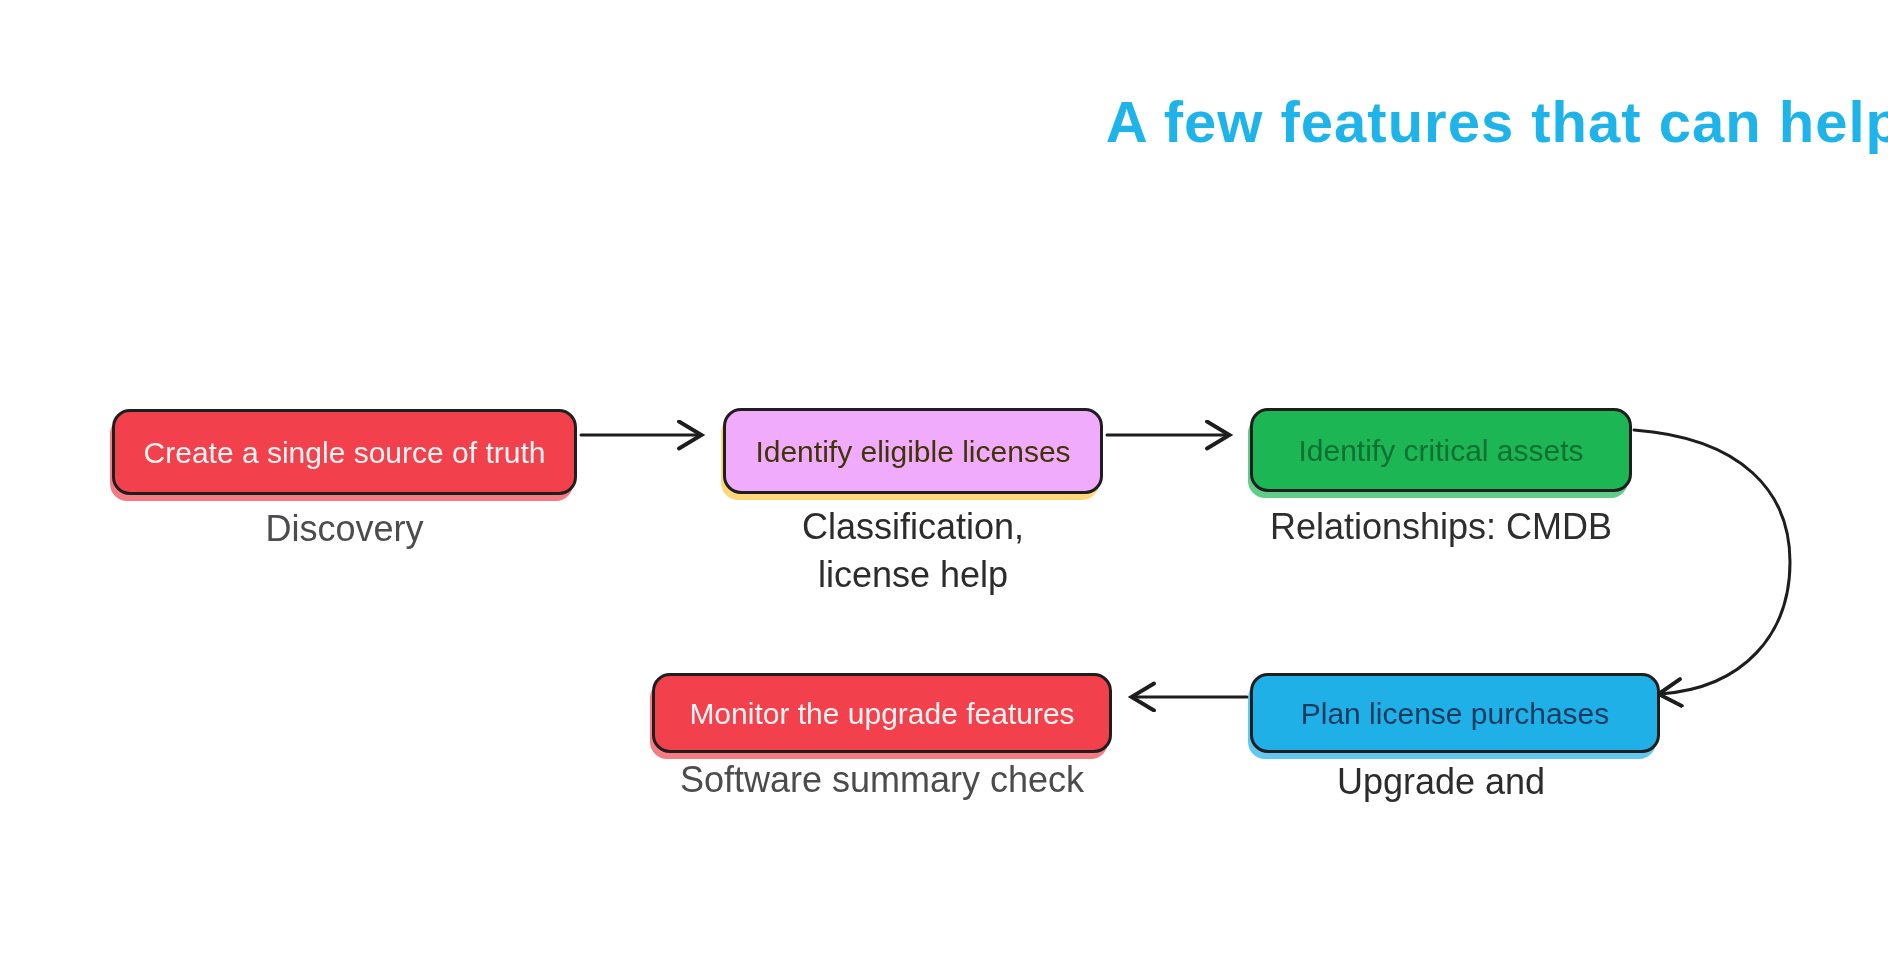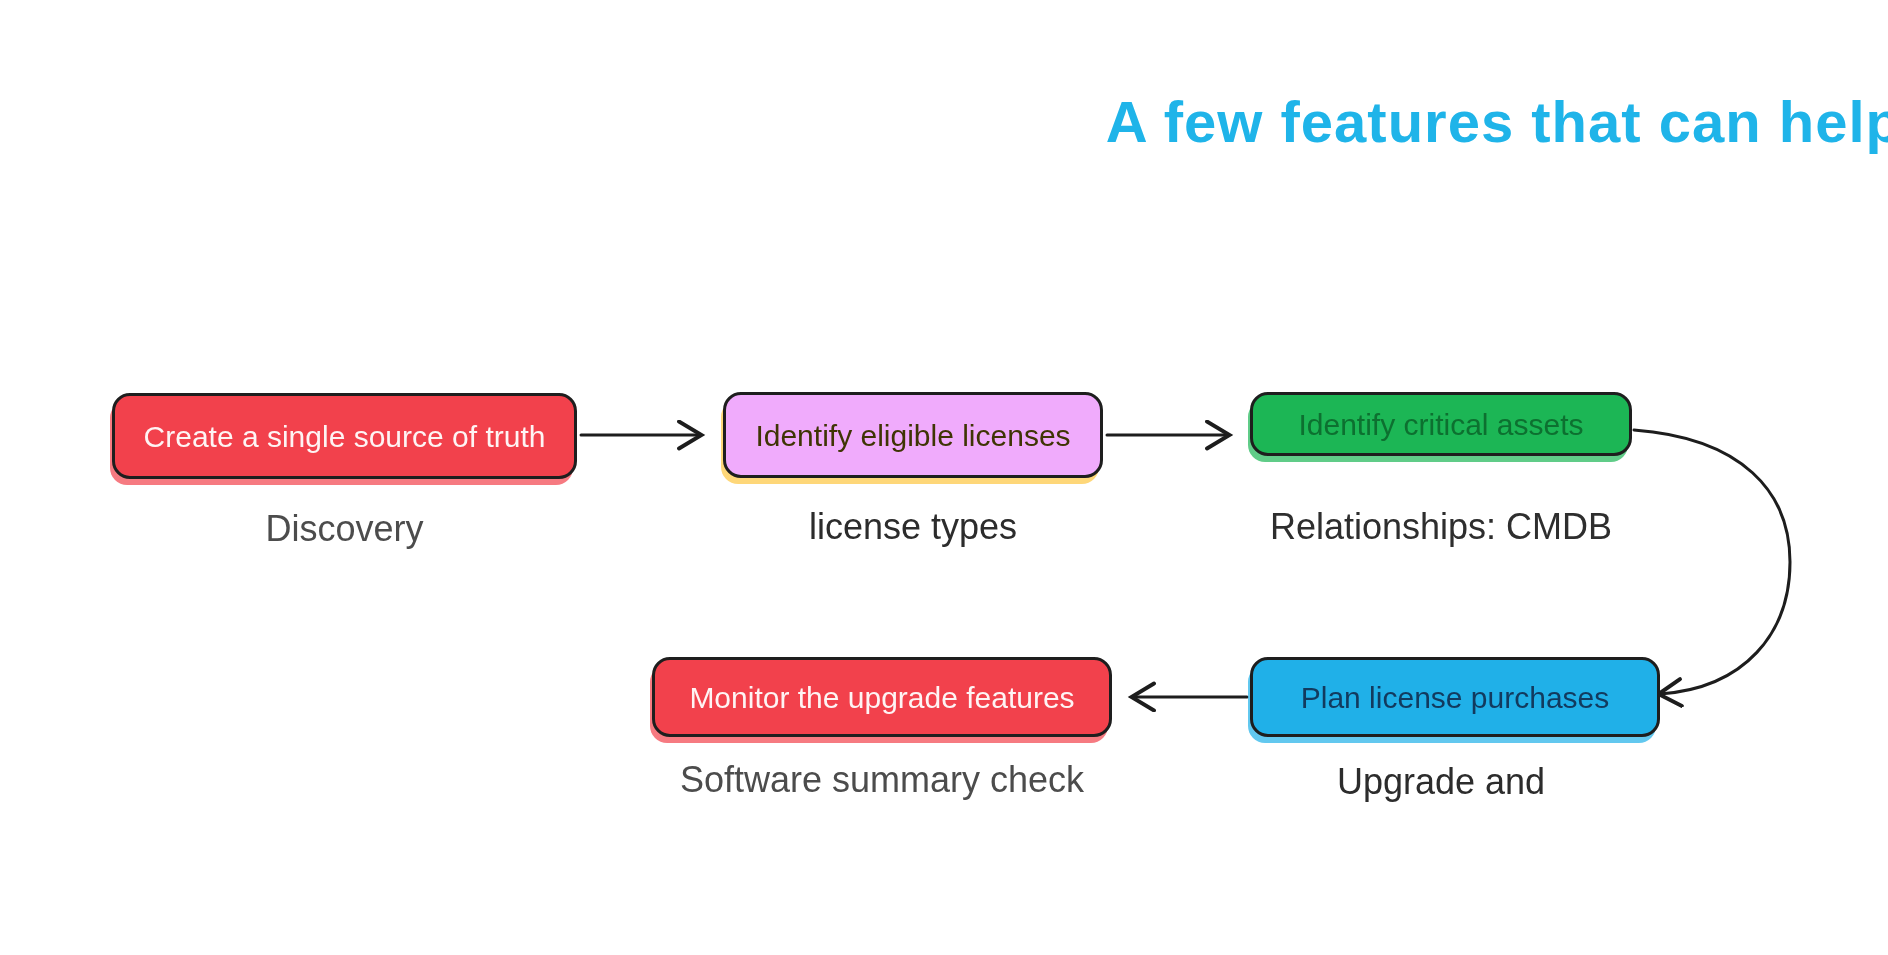--- a/index.html
+++ b/index.html
@@ -38,25 +38,26 @@
     position: absolute;
     border: 3.5px solid #1e1e1e;
     border-radius: 18px;
     display: flex;
     align-items: center;
     justify-content: center;
     text-align: center;
     font-size: 30px;
     line-height: 1.1;
     padding: 4px 10px;
+    margin-top: 16px;
   }
   
   .node-truth    { left: 112px;  top: 393px; width: 465px; height: 86px; }
   .node-eligible { left: 723px;  top: 392px; width: 380px; height: 86px; }
-  .node-critical { left: 1250px; top: 392px; width: 382px; height: 64px; }
+  .node-critical { left: 1250px; top: 392px; width: 382px; height: 84px; }
   
   .node-monitor  { left: 652px;  top: 657px; width: 460px; height: 80px; }
   .node-plan     { left: 1250px; top: 657px; width: 410px; height: 80px; }
 
   .caption {
     position: absolute;
     text-align: center;
     font-size: 36px;
     line-height: 1.32;
     color: #3d3d3d;
@@ -104,21 +105,22 @@
 
   <div class="node node-plan" style="background: rgb(32, 176, 232); color: rgb(18, 58, 94); box-shadow: rgba(32, 176, 232, 0.7) -3px 7px 0px -1px;">
     <span>Plan license purchases</span>
   </div>
 
   <div class="caption caption-truth">
     <div>Discovery</div>
   </div>
 
   <div class="caption caption-eligible">
-    <div>license types</div>
+    <div>Classification,</div>
+    <div>license help</div>
   </div>
 
   <div class="caption caption-critical">
     <div>Relationships: CMDB</div>
   </div>
 
   <div class="caption caption-monitor">
     <div>Software summary check</div>
   </div>
 

